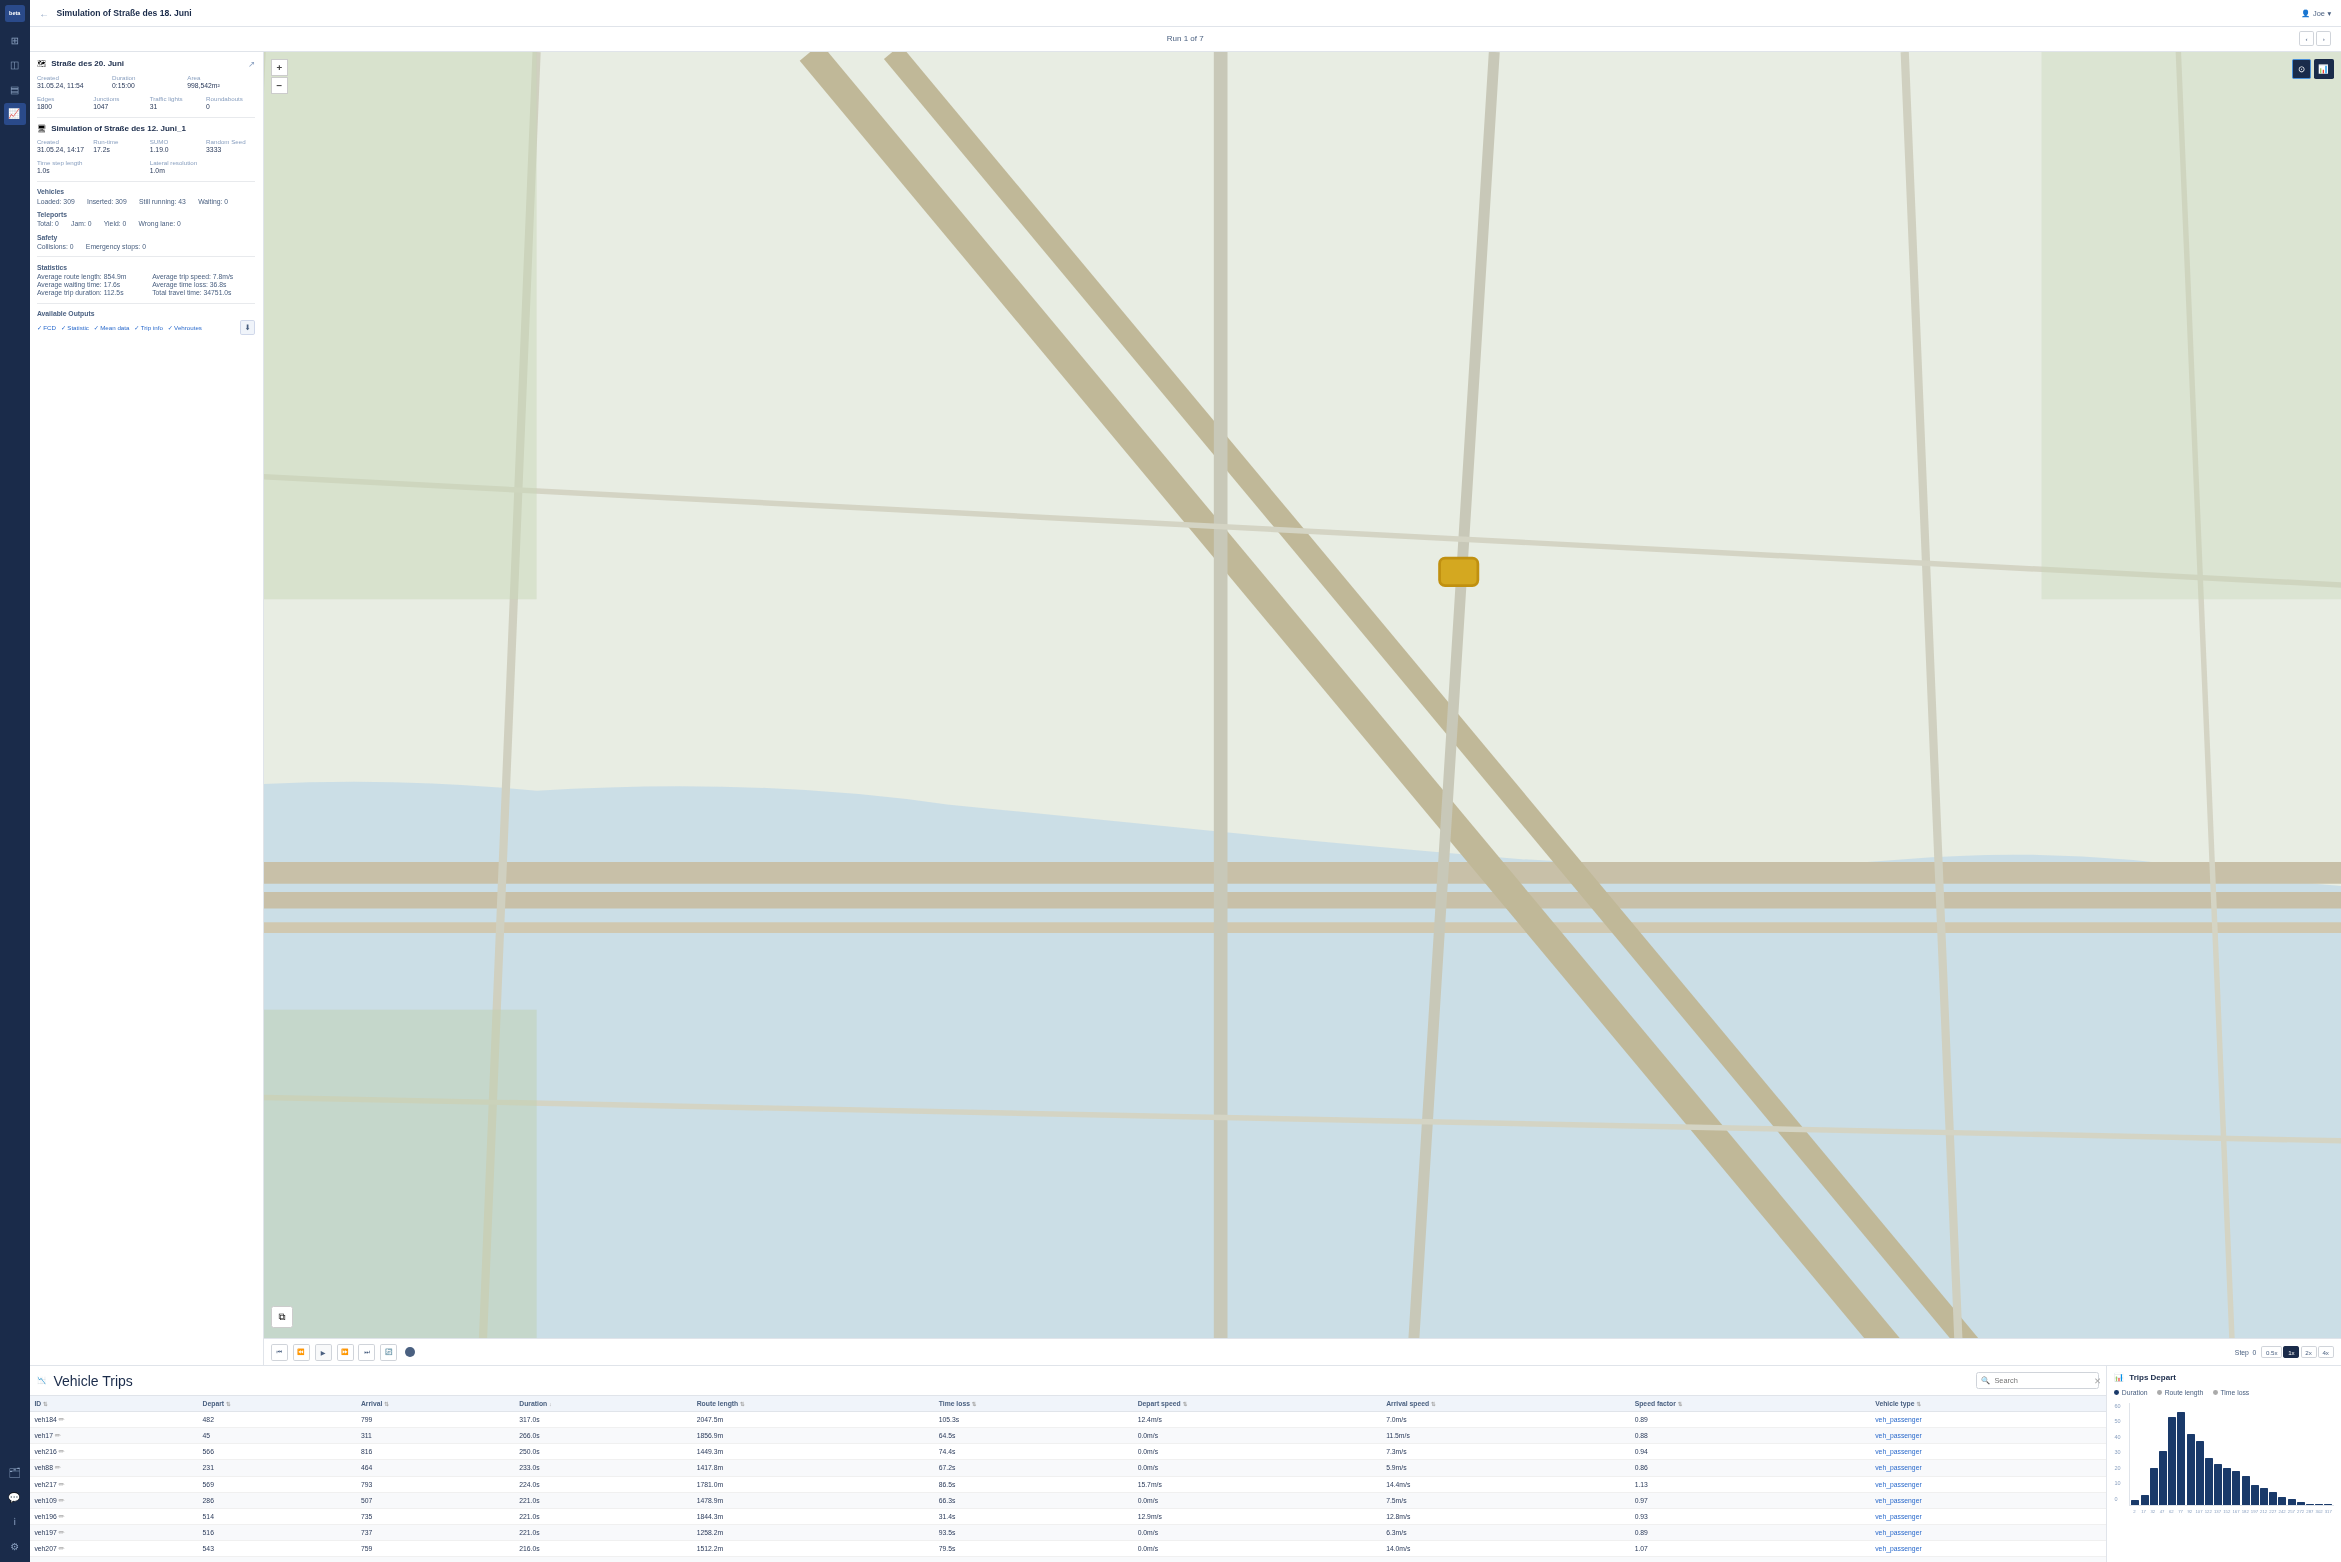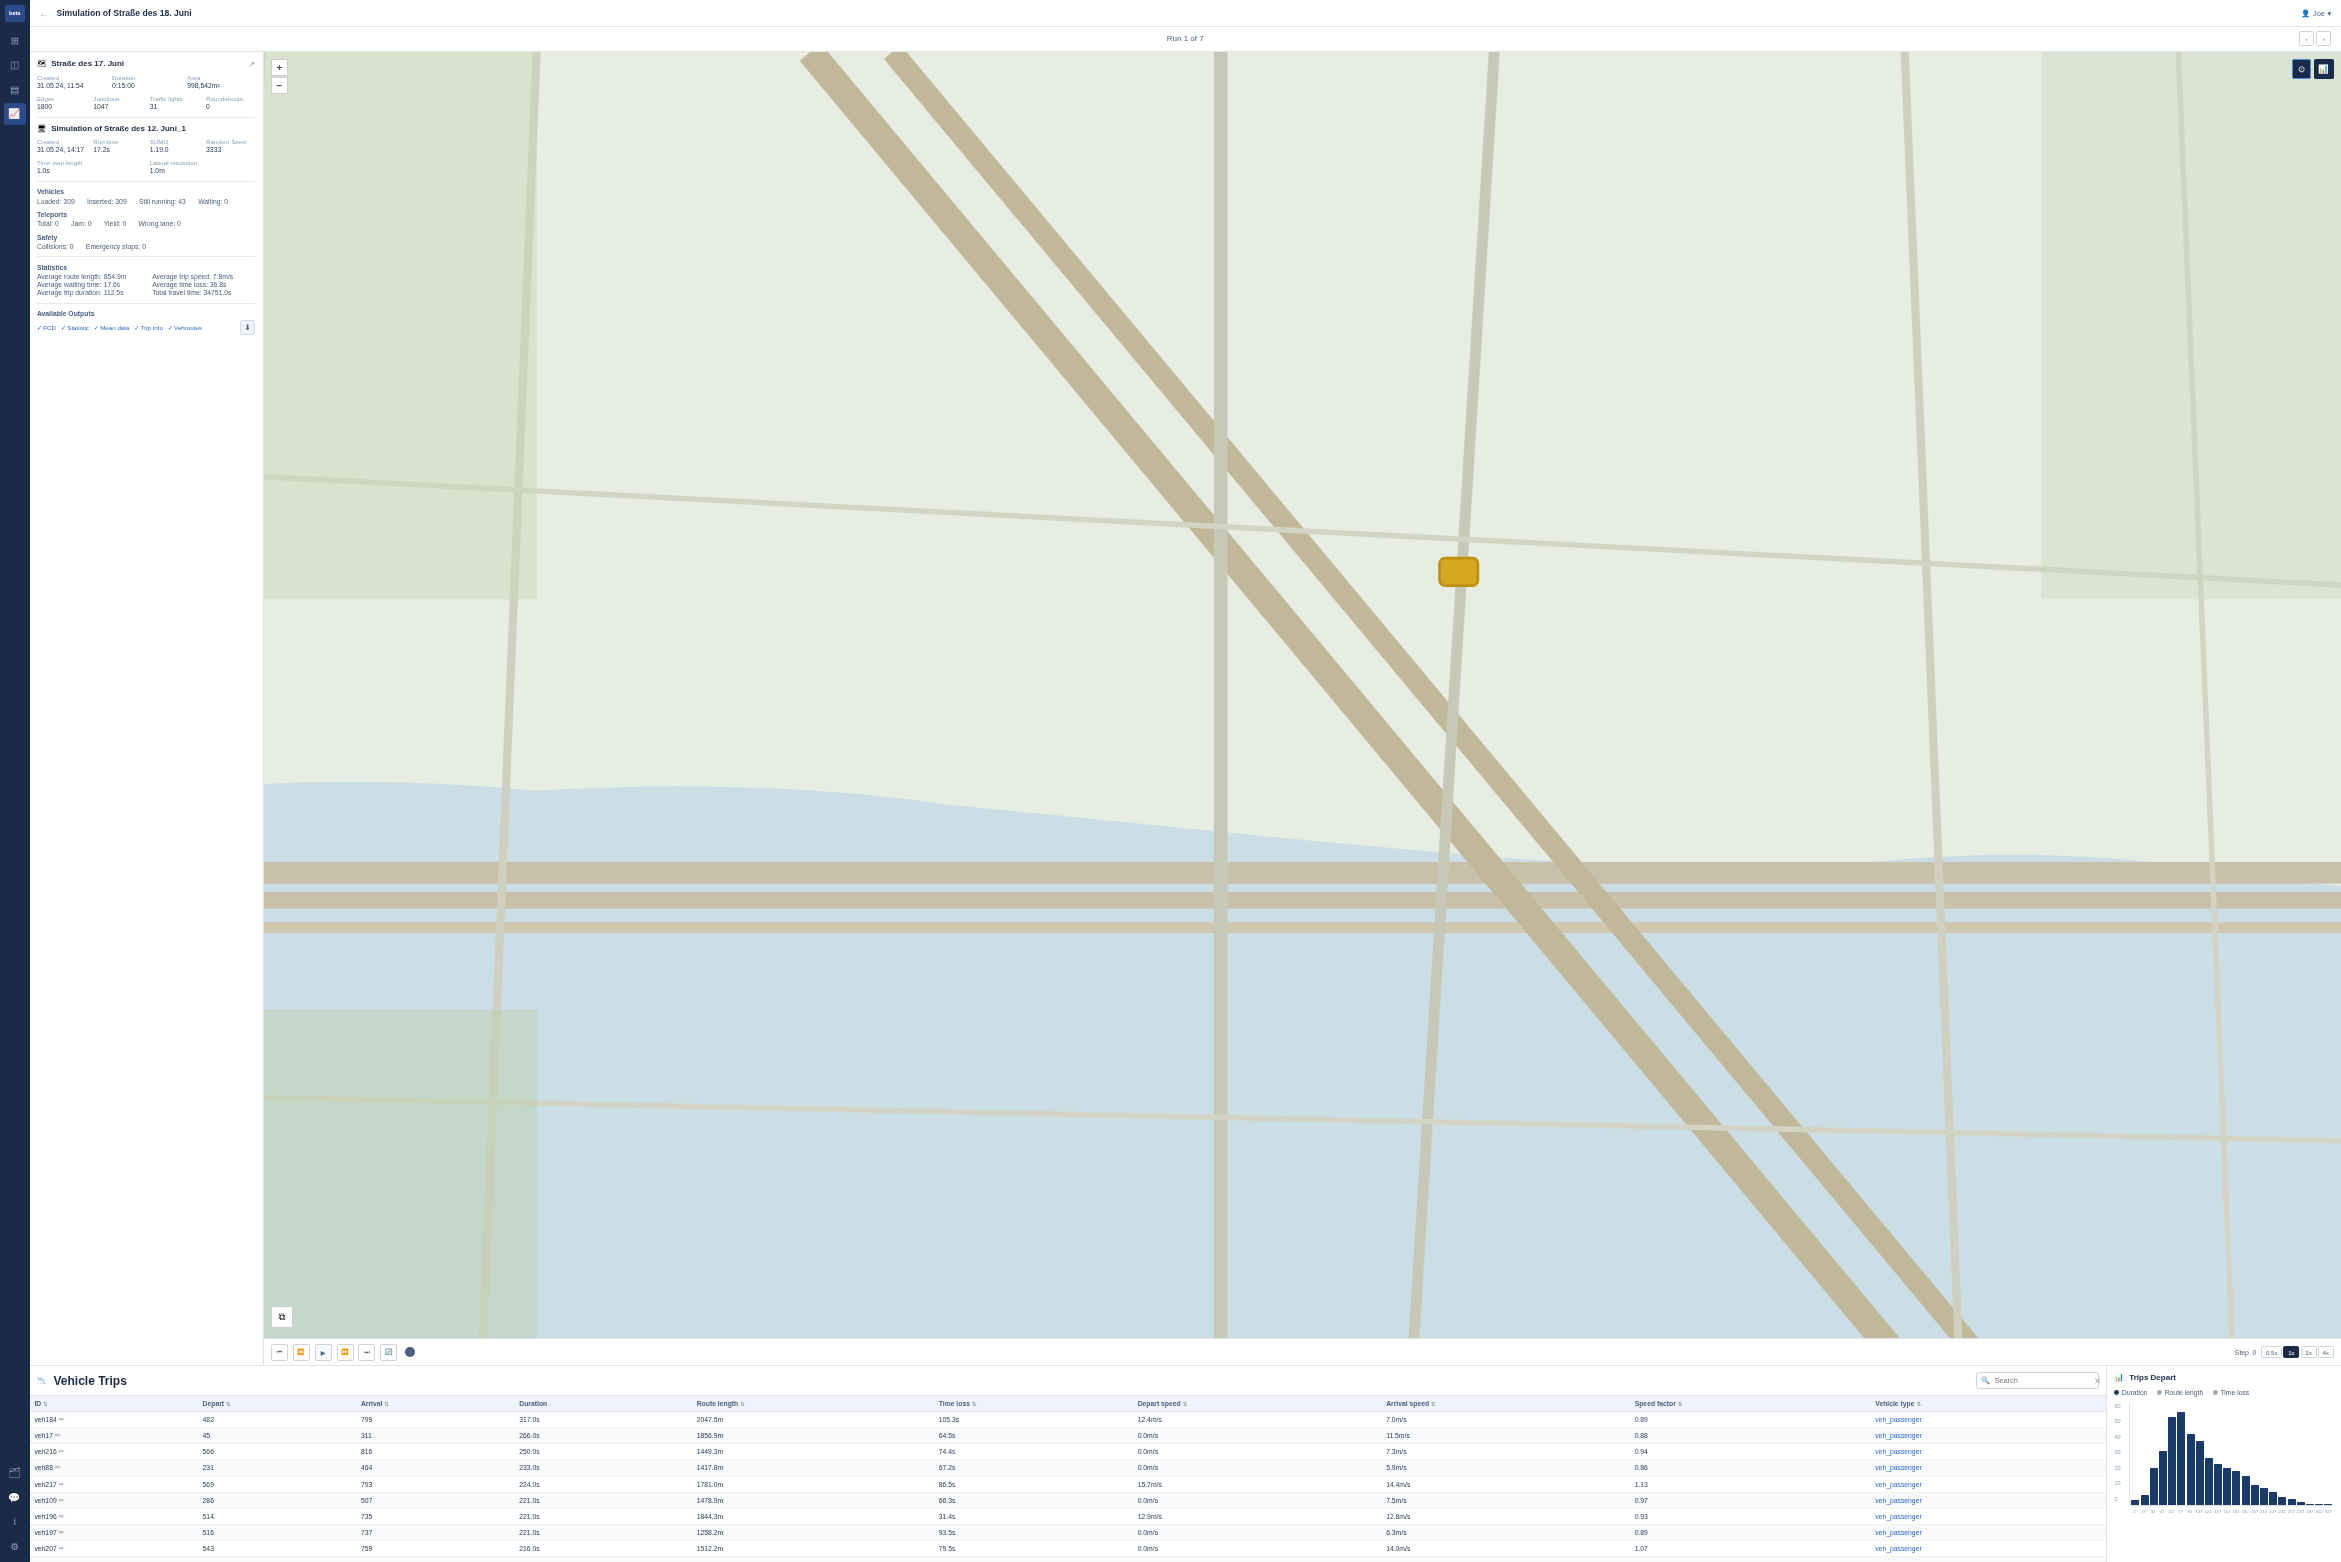--- a/index.html
+++ b/index.html
@@ -79,21 +79,21 @@
     .speed-btns { display: flex; gap: 1.2px; }
     .speed-btn { padding: 1.2px 3.7px; border: 0.6px solid #d0d4da; background: white; border-radius: 1.8px; font-size: 6.2px; cursor: pointer; color: #4a6080; }
     .speed-btn.active { background: #1a2b4a; color: white; border-color: #1a2b4a; }
 
     
     .bottom-section { display: flex; height: 197px; background: white; border-top: 0.6px solid #e0e4ea; flex-shrink: 0; }
 
     
     .trips-panel { flex: 1; display: flex; flex-direction: column; border-right: 0.6px solid #e0e4ea; overflow: hidden; }
     .trips-header { display: flex; align-items: center; padding: 6.2px 7.4px; border-bottom: 0.6px solid #e0e4ea; gap: 7.4px; }
-    .trips-title { font-size: 12px; font-weight: 700; color: #1a2b4a; flex: 1; }
+    .trips-title { font-size: 14px; font-weight: 400; color: #1a2b4a; flex: 1; }
     .search-box { display: flex; align-items: center; border: 0.6px solid #d0d4da; border-radius: 2.5px; padding: 2.5px 4.9px; gap: 3.7px; width: 123px; }
     .search-input { border: none; outline: none; font-size: 7.4px; color: #4a6080; flex: 1; background: transparent; }
     .search-clear { color: #aaa; cursor: pointer; font-size: 8.6px; }
 
     .table-container { flex: 1; overflow: auto; }
     table { width: 100%; border-collapse: collapse; font-size: 6.8px; }
     thead th { background: #f0f4fa; color: #4a6080; font-weight: 600; padding: 3.7px 4.9px; text-align: left; border-bottom: 0.6px solid #e0e4ea; white-space: nowrap; position: sticky; top: 0; }
     thead th .sort-icon { color: #aaa; font-size: 5.5px; }
     tbody tr:nth-child(even) { background: #f8f9fb; }
     tbody td { padding: 3.1px 4.9px; color: #2a3a5a; border-bottom: 0.6px solid #f0f0f0; white-space: nowrap; }
@@ -148,21 +148,21 @@
       <button class="runbar-btn">›</button>
     </div>
   </div>
 
   <div class="content">
 
     <div class="left-panel">
 
       <div class="section-header">
         <span>🗺</span>
-        <span class="section-title">Straße des 17. Juni</span>
+        <span class="section-title">Straße des 20. Juni</span>
         <span class="section-ext">↗</span>
       </div>
 
       <div class="info-grid">
         <div class="info-item">
           <label>Created</label>
           <span>31.05.24, 11:54</span>
         </div>
         <div class="info-item">
           <label>Duration</label>

